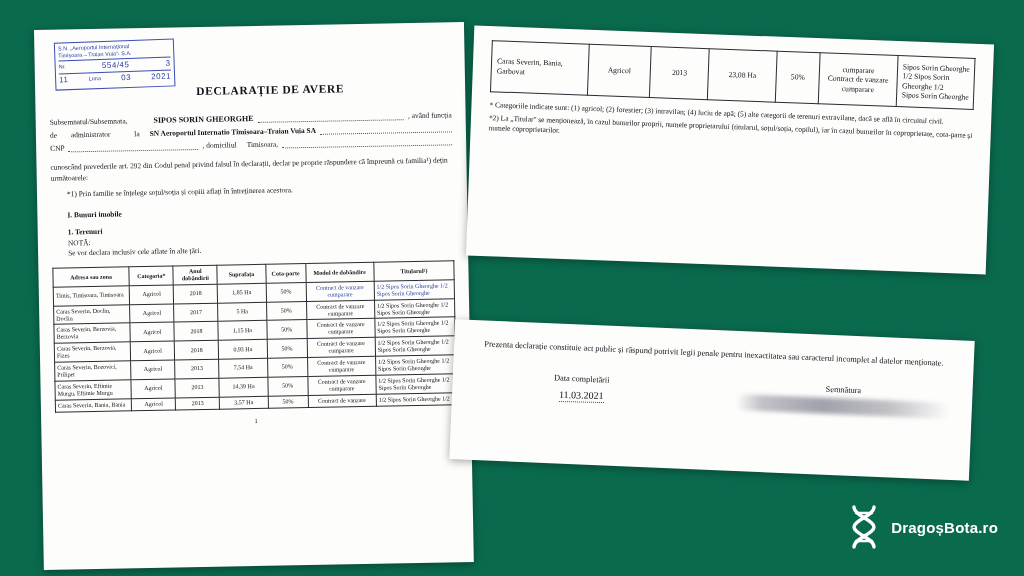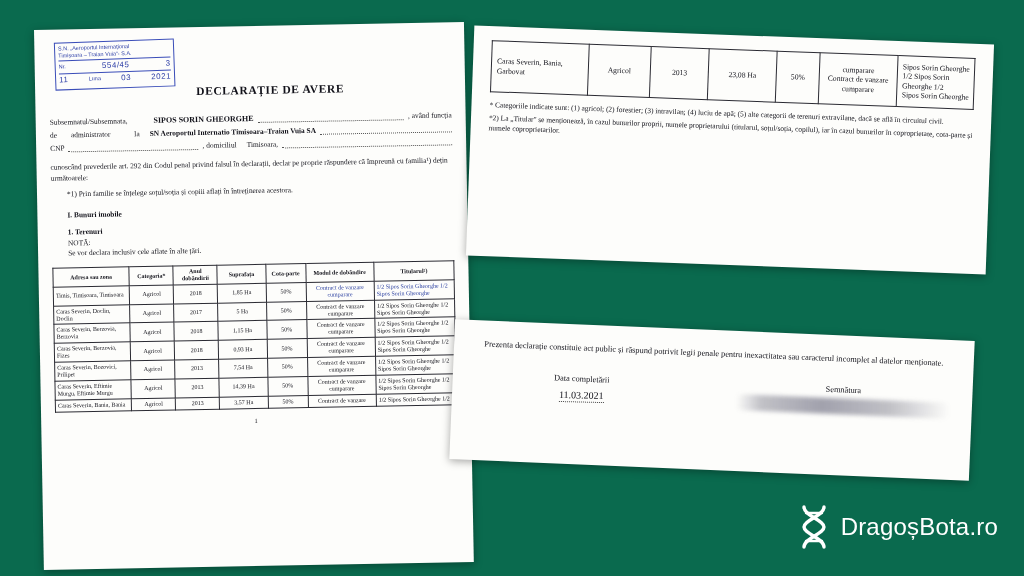--- a/index.html
+++ b/index.html
@@ -97,21 +97,21 @@
     filter:blur(2px);
     border-radius:6px;
   }
 
   
   .logo{
     position:absolute;right:26px;bottom:26px;display:flex;align-items:center;gap:10px;
     color:#ffffff;font-family:"Liberation Sans", sans-serif;
   }
   .logo-mark{width:34px;height:46px;position:relative;}
-  .logo-text{font-size:24px;font-weight:normal;letter-spacing:.2px;}
+  .logo-text{font-size:15px;font-weight:bold;letter-spacing:.2px;}
 </style>
 </head>
 <body>
 
 <div class="bg"></div>
 
 <div class="sheet-main">
 
   <div class="stamp">
     <span class="ln">S.N. „Aeroportul Internațional</span>

